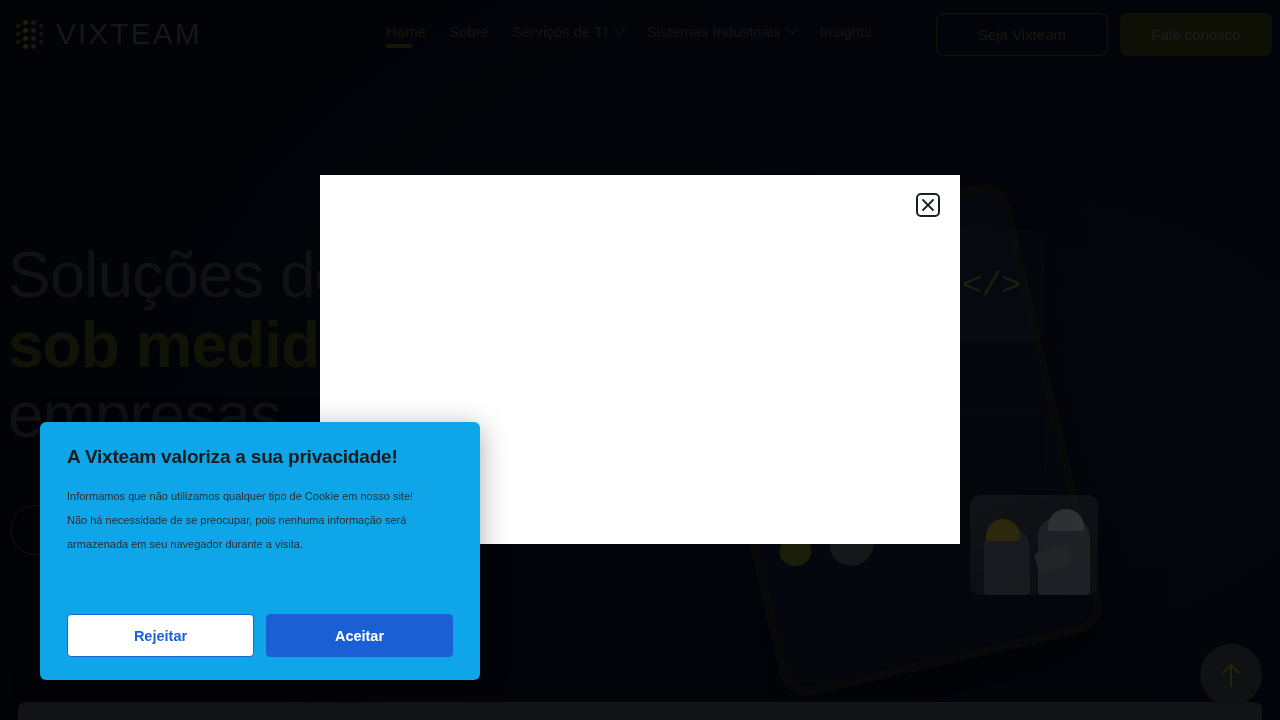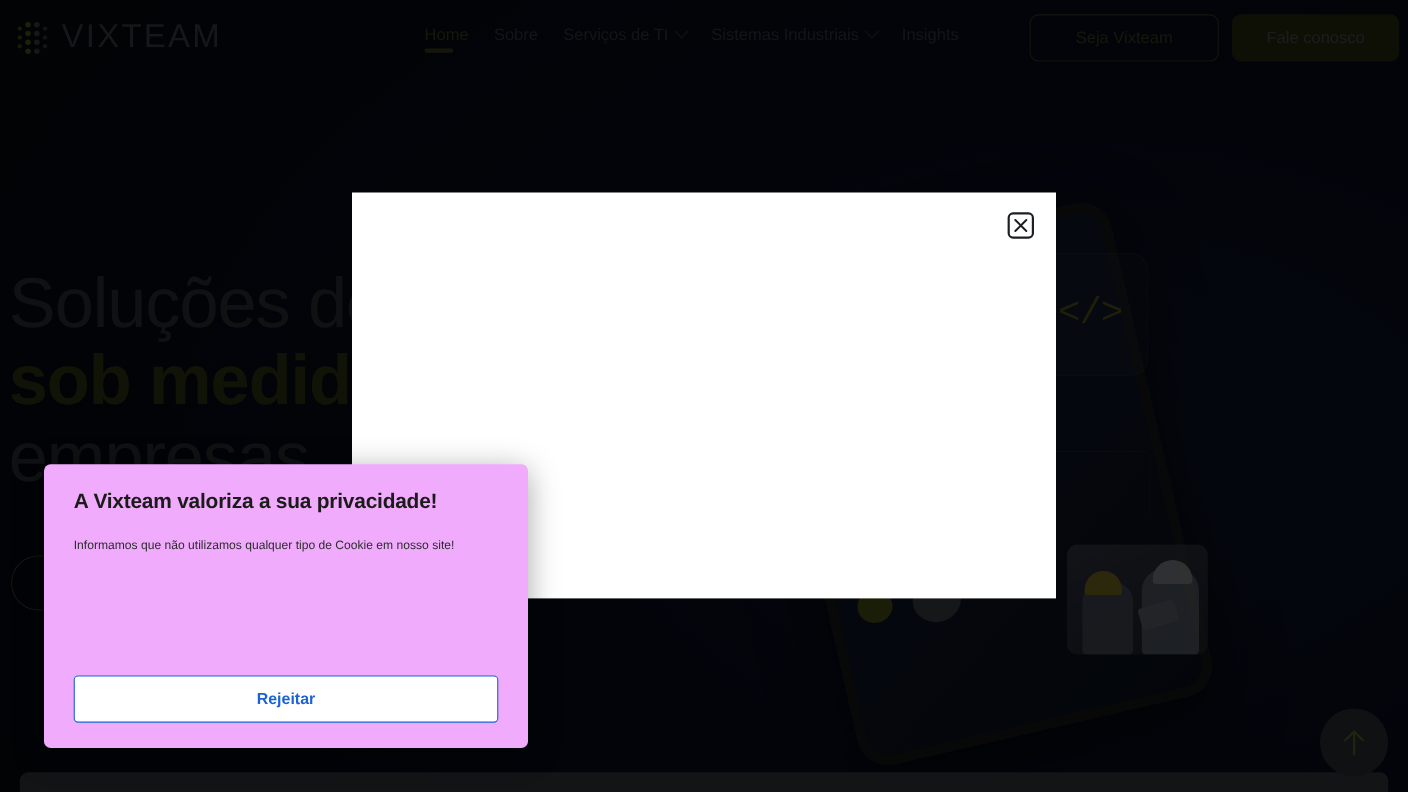--- a/index.html
+++ b/index.html
@@ -169,21 +169,21 @@
     border:2px solid #1c2024; border-radius:5px;
     display:flex; align-items:center; justify-content:center;
     cursor:pointer; background:#fff;
   }
   #modal-close svg { display:block; }
 
   
   #cookie {
     position:absolute; left:40px; top:422px;
     width:440px; height:258px;
-    background:#f0abfc; border-radius:6px;
+    background:#0ea5e9; border-radius:6px;
     box-shadow:0 6px 28px rgba(0,0,0,.35);
     z-index:40;
     padding:24px 27px 0 27px;
   }
   #cookie-title {
     font-size:19px; font-weight:700; color:#1b1b1b;
     letter-spacing:-.2px; margin-bottom:16px;
   }
   #cookie-body {
     font-size:11px; line-height:24px; color:#2d2d2d;
@@ -311,17 +311,19 @@
       <path d="M2 2 L12 12 M12 2 L2 12" stroke="#1c2024" stroke-width="1.8" stroke-linecap="round"></path>
     </svg>
   </div>
   <div></div>
 </div>
 
 <div id="cookie">
   <div id="cookie-title">A Vixteam valoriza a sua privacidade!</div>
   <div id="cookie-body">
     <div>Informamos que não utilizamos qualquer tipo de Cookie em nosso site!</div>
+    <div>Não há necessidade de se preocupar, pois nenhuma informação será armazenada em seu navegador durante a visita.</div>
   </div>
   <div id="cookie-actions">
     <button id="ck-reject" class="ck-btn">Rejeitar</button>
+    <button id="ck-accept" class="ck-btn">Aceitar</button>
   </div>
 </div>
 
 </body></html>

